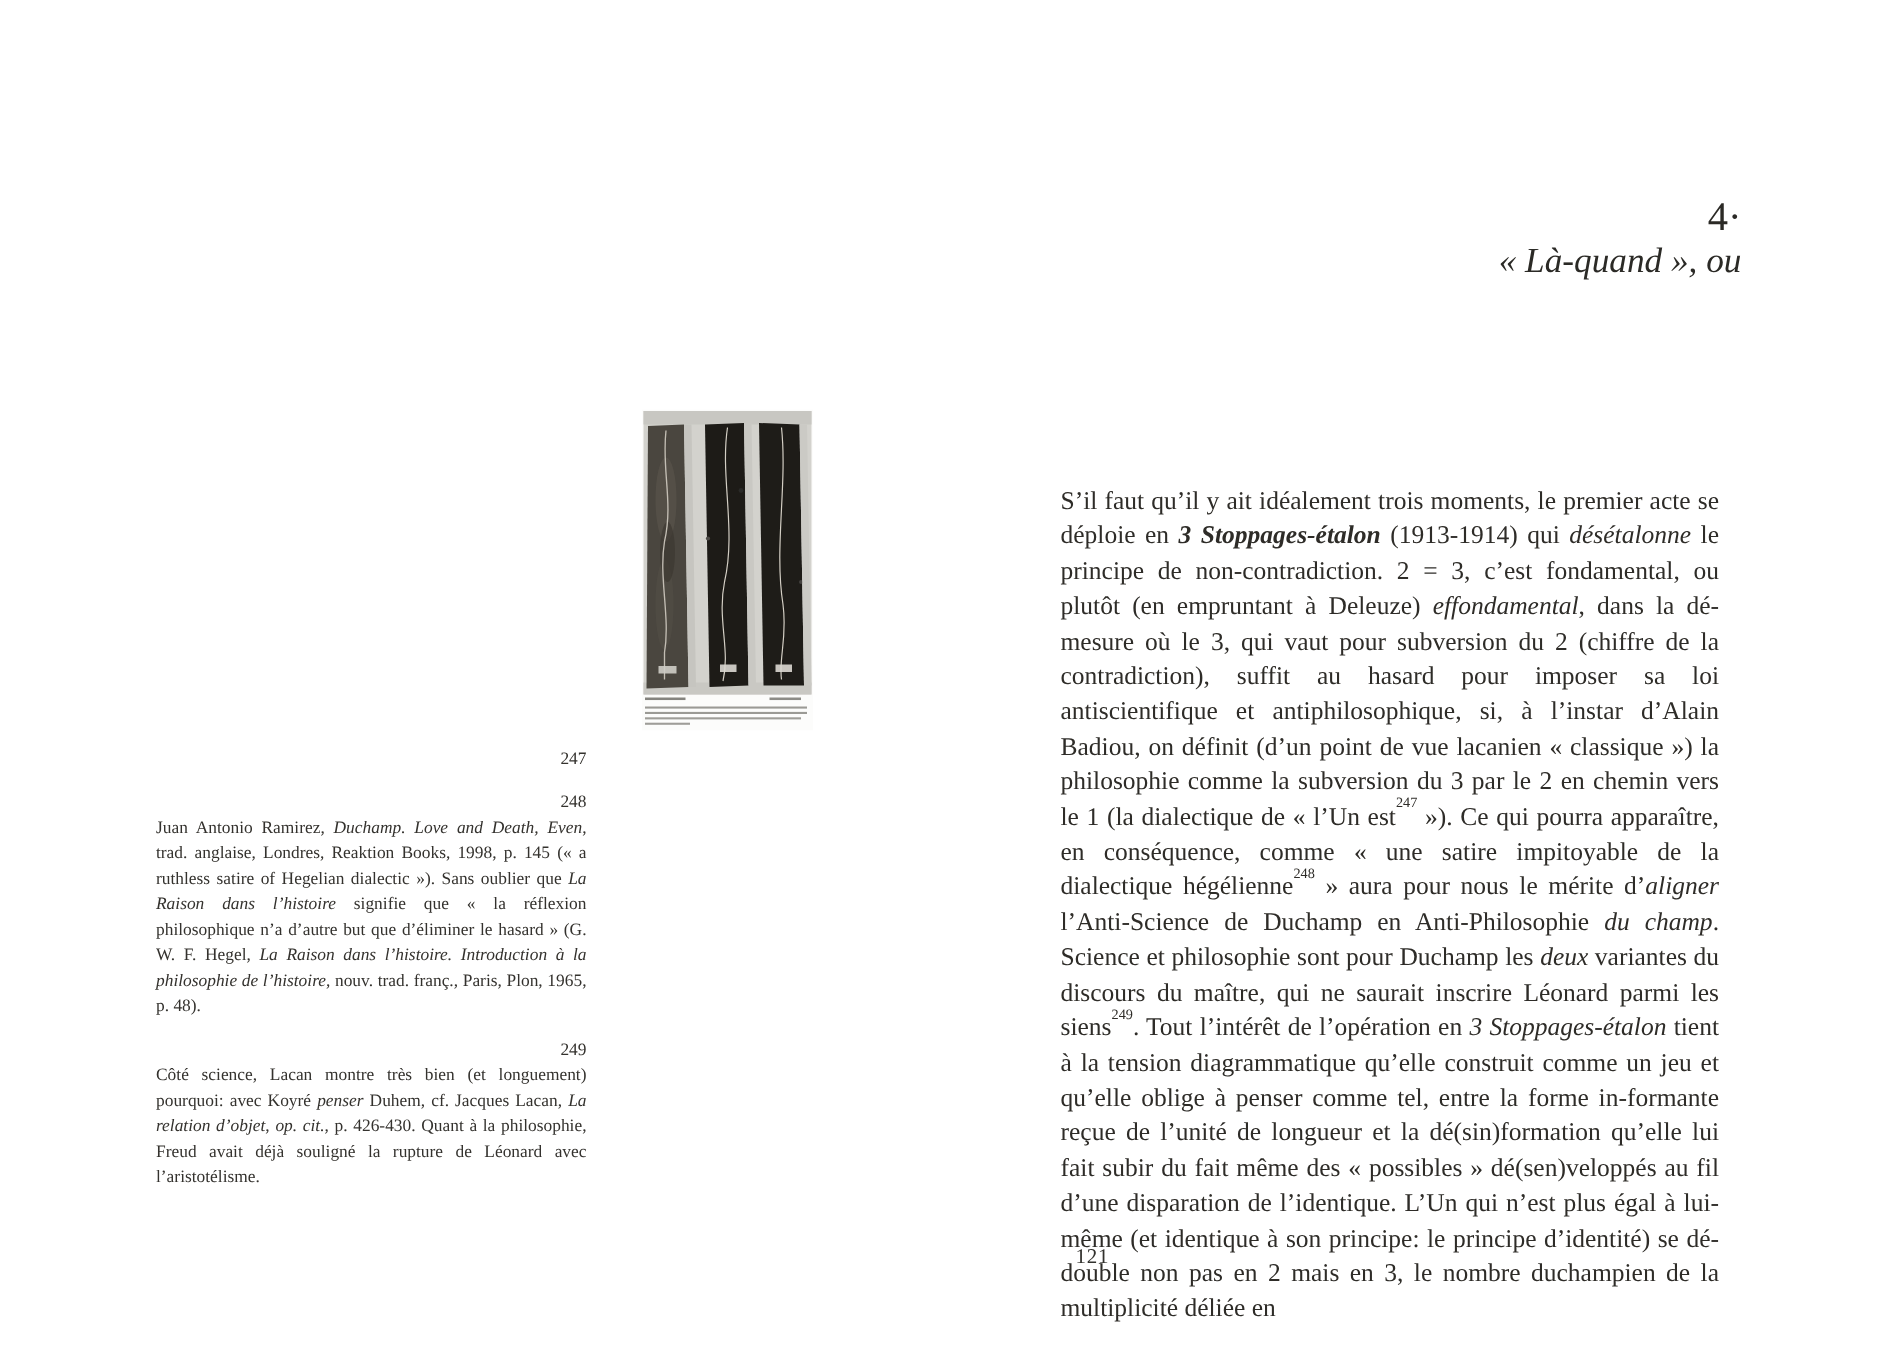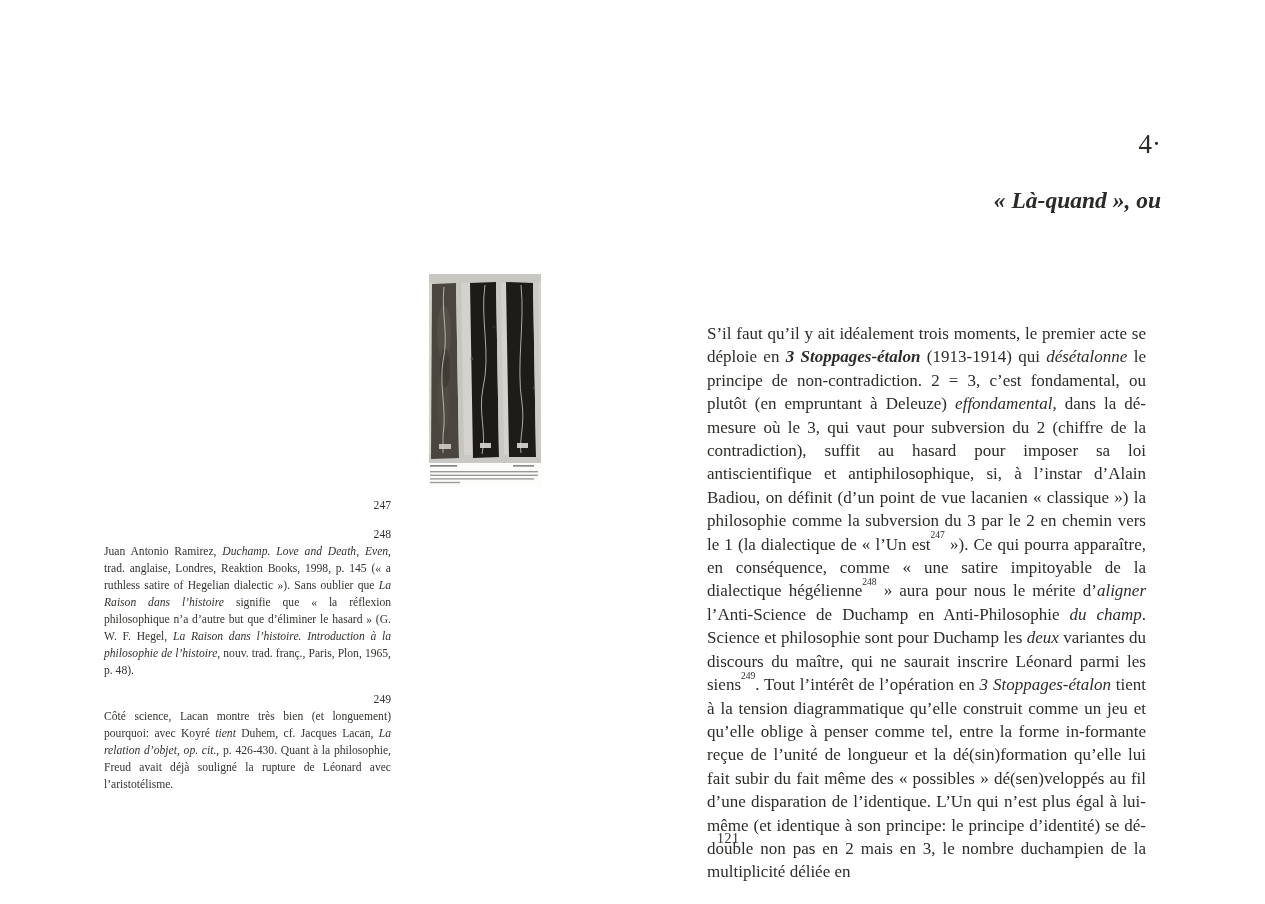--- a/index.html
+++ b/index.html
@@ -17,21 +17,21 @@
     position:absolute;left:104px;top:497px;width:287px;
     font-size:11.6px;line-height:17px;color:#34322e;
   }
   .footnote{margin-bottom:12px;}
   .fn-number{text-align:right;}
   .fn-text{text-align:justify;text-justify:inter-word;hyphens:none;}
 
   
   .chapter-head{position:absolute;left:723px;top:128px;width:438px;text-align:right;}
   .chapter-number{font-size:27px;line-height:32px;color:#2b2a26;}
-  .chapter-title{margin-top:27px;font-size:23.5px;line-height:27.5px;font-style:italic;color:#2b2a26;font-weight:bold;}
+  .chapter-title{margin-top:1px;font-size:23.5px;line-height:27.5px;font-style:italic;color:#2b2a26;}
   .title-roman{font-style:normal;}
   .body-text{
     position:absolute;left:707px;top:322px;width:439px;
     font-size:17px;line-height:23.4px;
     text-align:justify;text-justify:inter-word;hyphens:none;
   }
   .body-text sup{font-size:0.56em;line-height:0;position:relative;top:-0.48em;}
   .page-number{
     position:absolute;left:717px;top:831px;width:438px;text-align:left;
     font-size:14px;letter-spacing:0.5px;color:#33322e;
@@ -87,21 +87,21 @@
   <div class="footnotes">
     <div class="footnote">
       <div class="fn-number">247</div>
     </div>
     <div class="footnote">
       <div class="fn-number">248</div>
       <div class="fn-text">Juan Antonio Ramirez, <i>Duchamp. Love and Death, Even</i>, trad. anglaise, Londres, Reaktion Books, 1998, p. 145 (« a ruthless satire of Hegelian dialectic »). Sans oublier que <i>La Raison dans l’histoire</i> signifie que « la réflexion philosophique n’a d’autre but que d’éliminer le hasard » (G. W. F. Hegel, <i>La Raison dans l’histoire. Introduction à la philosophie de l’histoire</i>, nouv. trad. franç., Paris, Plon, 1965, p. 48).</div>
     </div>
     <div class="footnote">
       <div class="fn-number">249</div>
-      <div class="fn-text">Côté science, Lacan montre très bien (et longuement) pourquoi: avec Koyré <i>tient</i> Duhem, cf. Jacques Lacan, <i>La relation d’objet</i>, <i>op. cit.</i>, p. 426-430. Quant à la philosophie, Freud avait déjà souligné la rupture de Léonard avec l’aristotélisme.</div>
+      <div class="fn-text">Côté science, Lacan montre très bien (et longuement) pourquoi: avec Koyré <i>penser</i> Duhem, cf. Jacques Lacan, <i>La relation d’objet</i>, <i>op. cit.</i>, p. 426-430. Quant à la philosophie, Freud avait déjà souligné la rupture de Léonard avec l’aristotélisme.</div>
     </div>
   </div>
 
   <div class="chapter-head">
     <div class="chapter-number">4·</div>
     <div class="chapter-title">
       <div>« Là-quand », ou</div>
     </div>
   </div>
 

